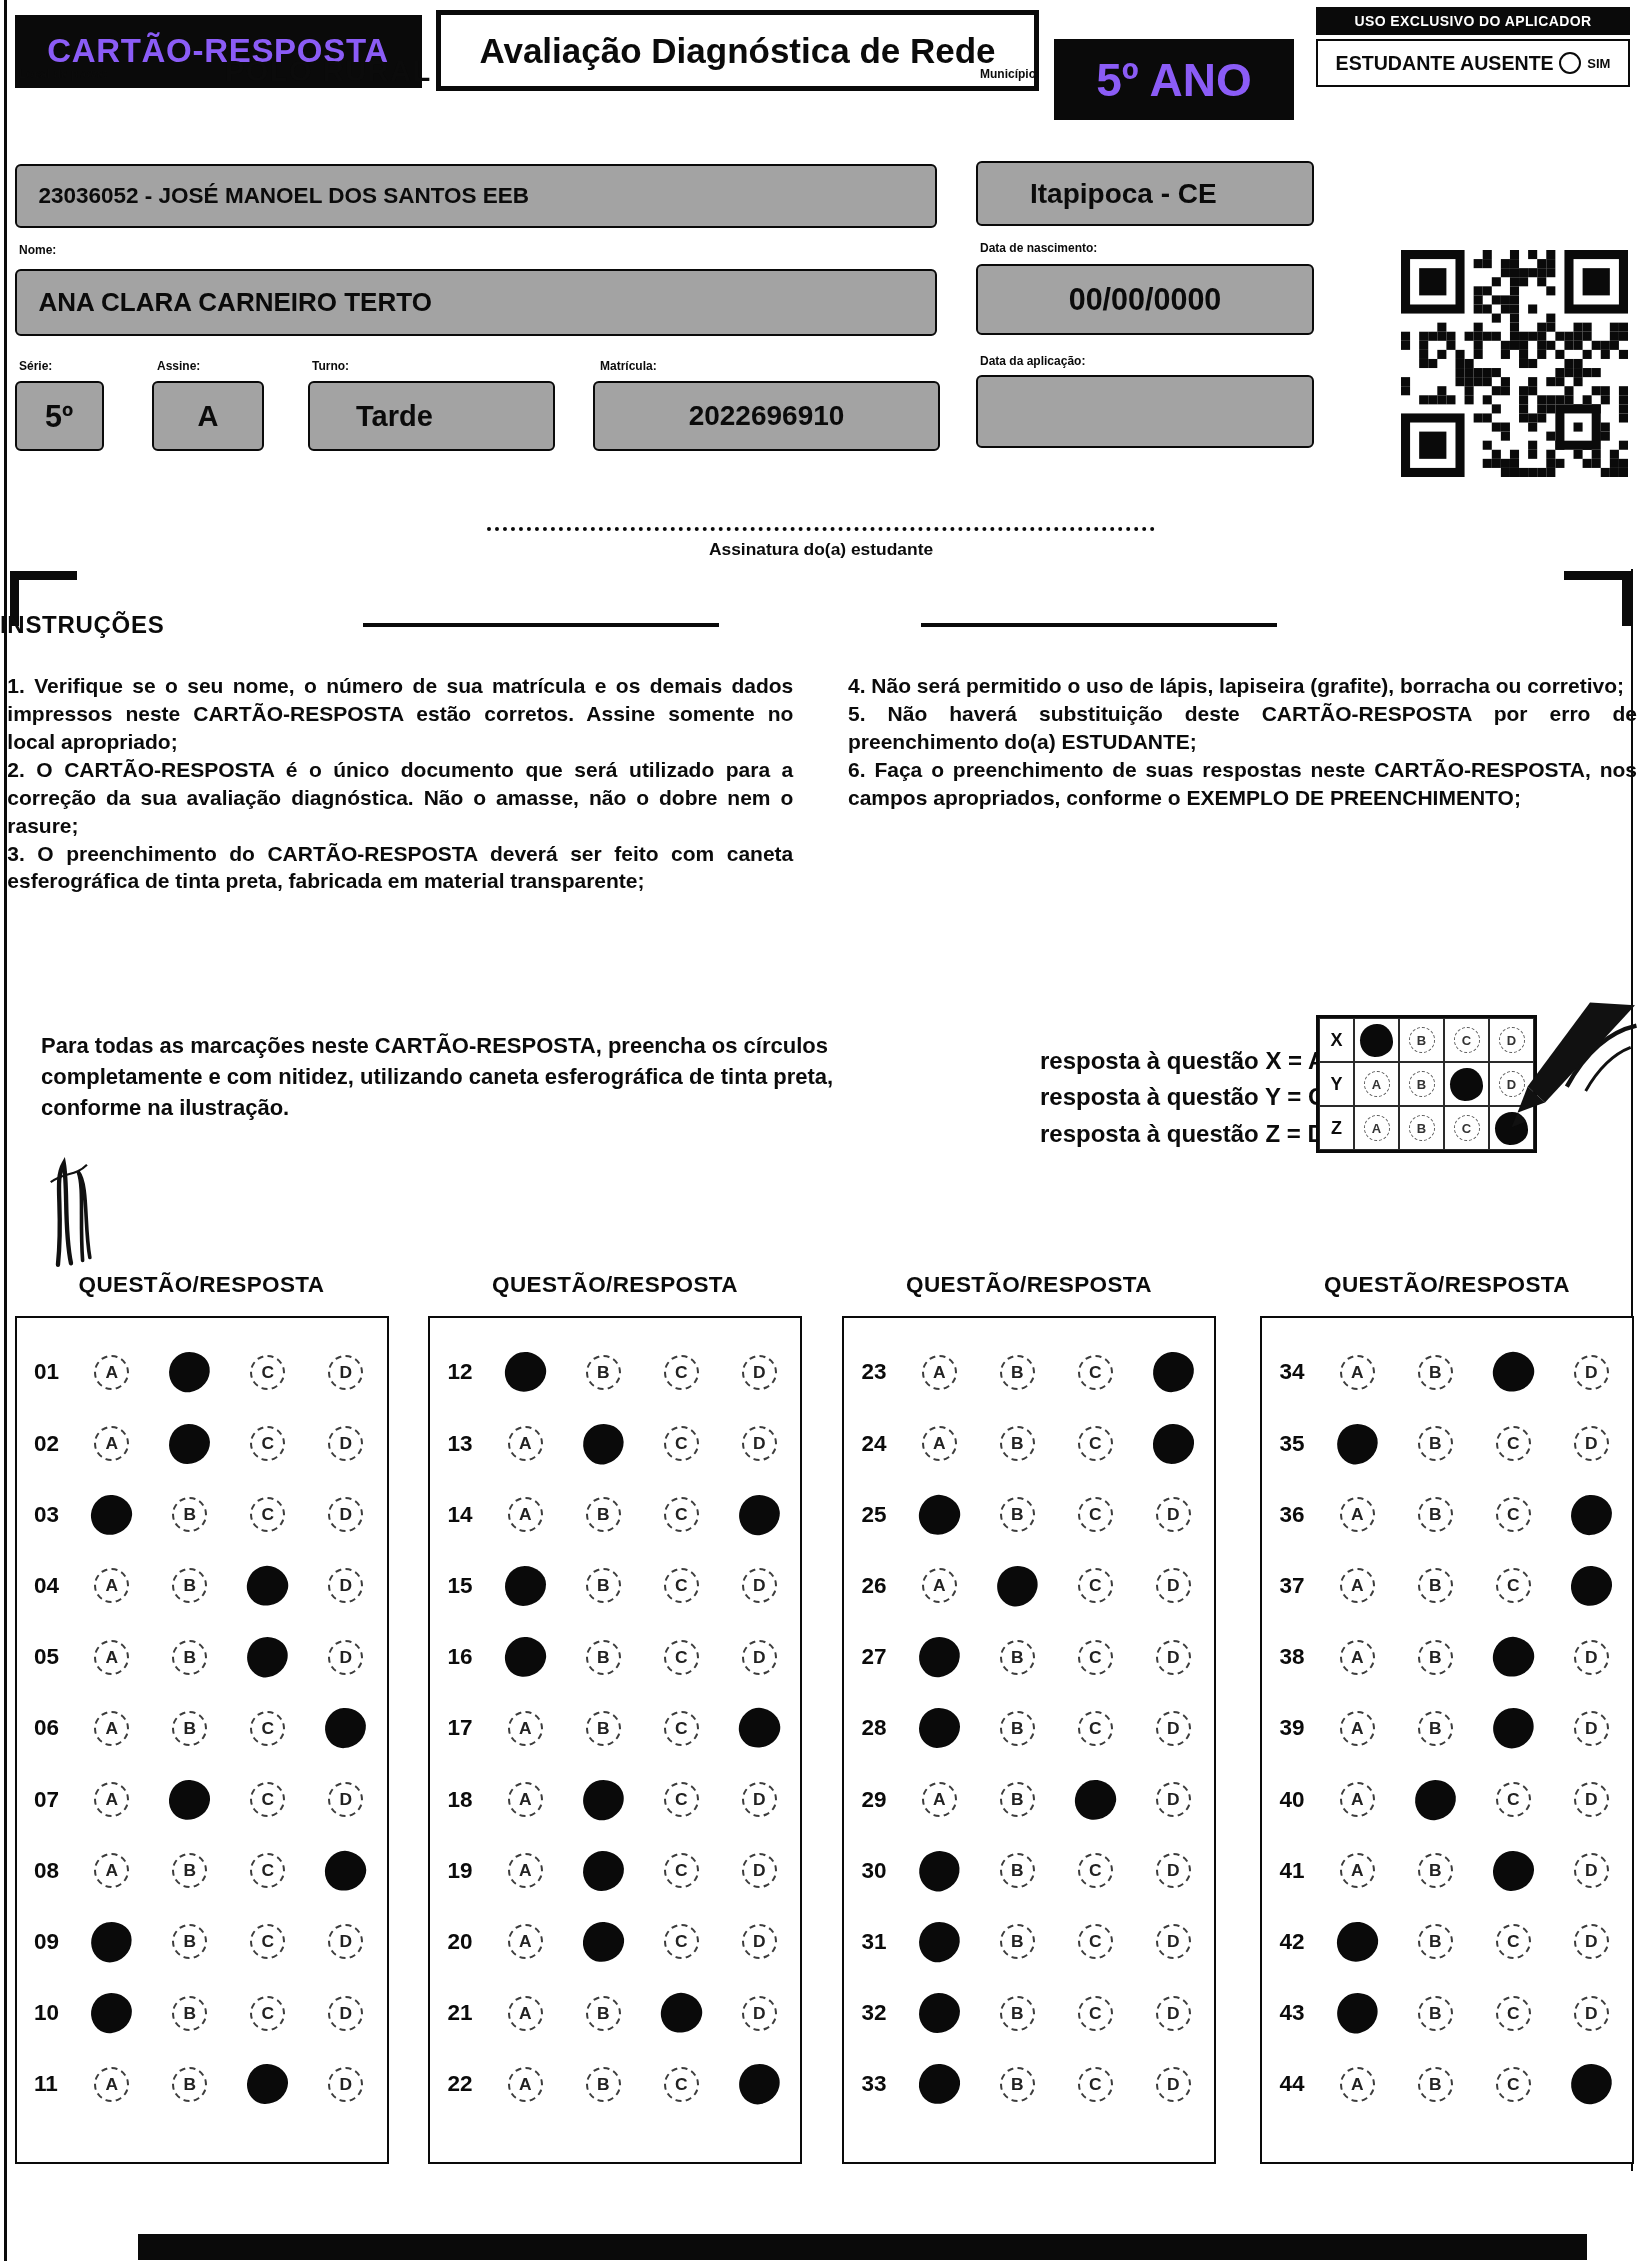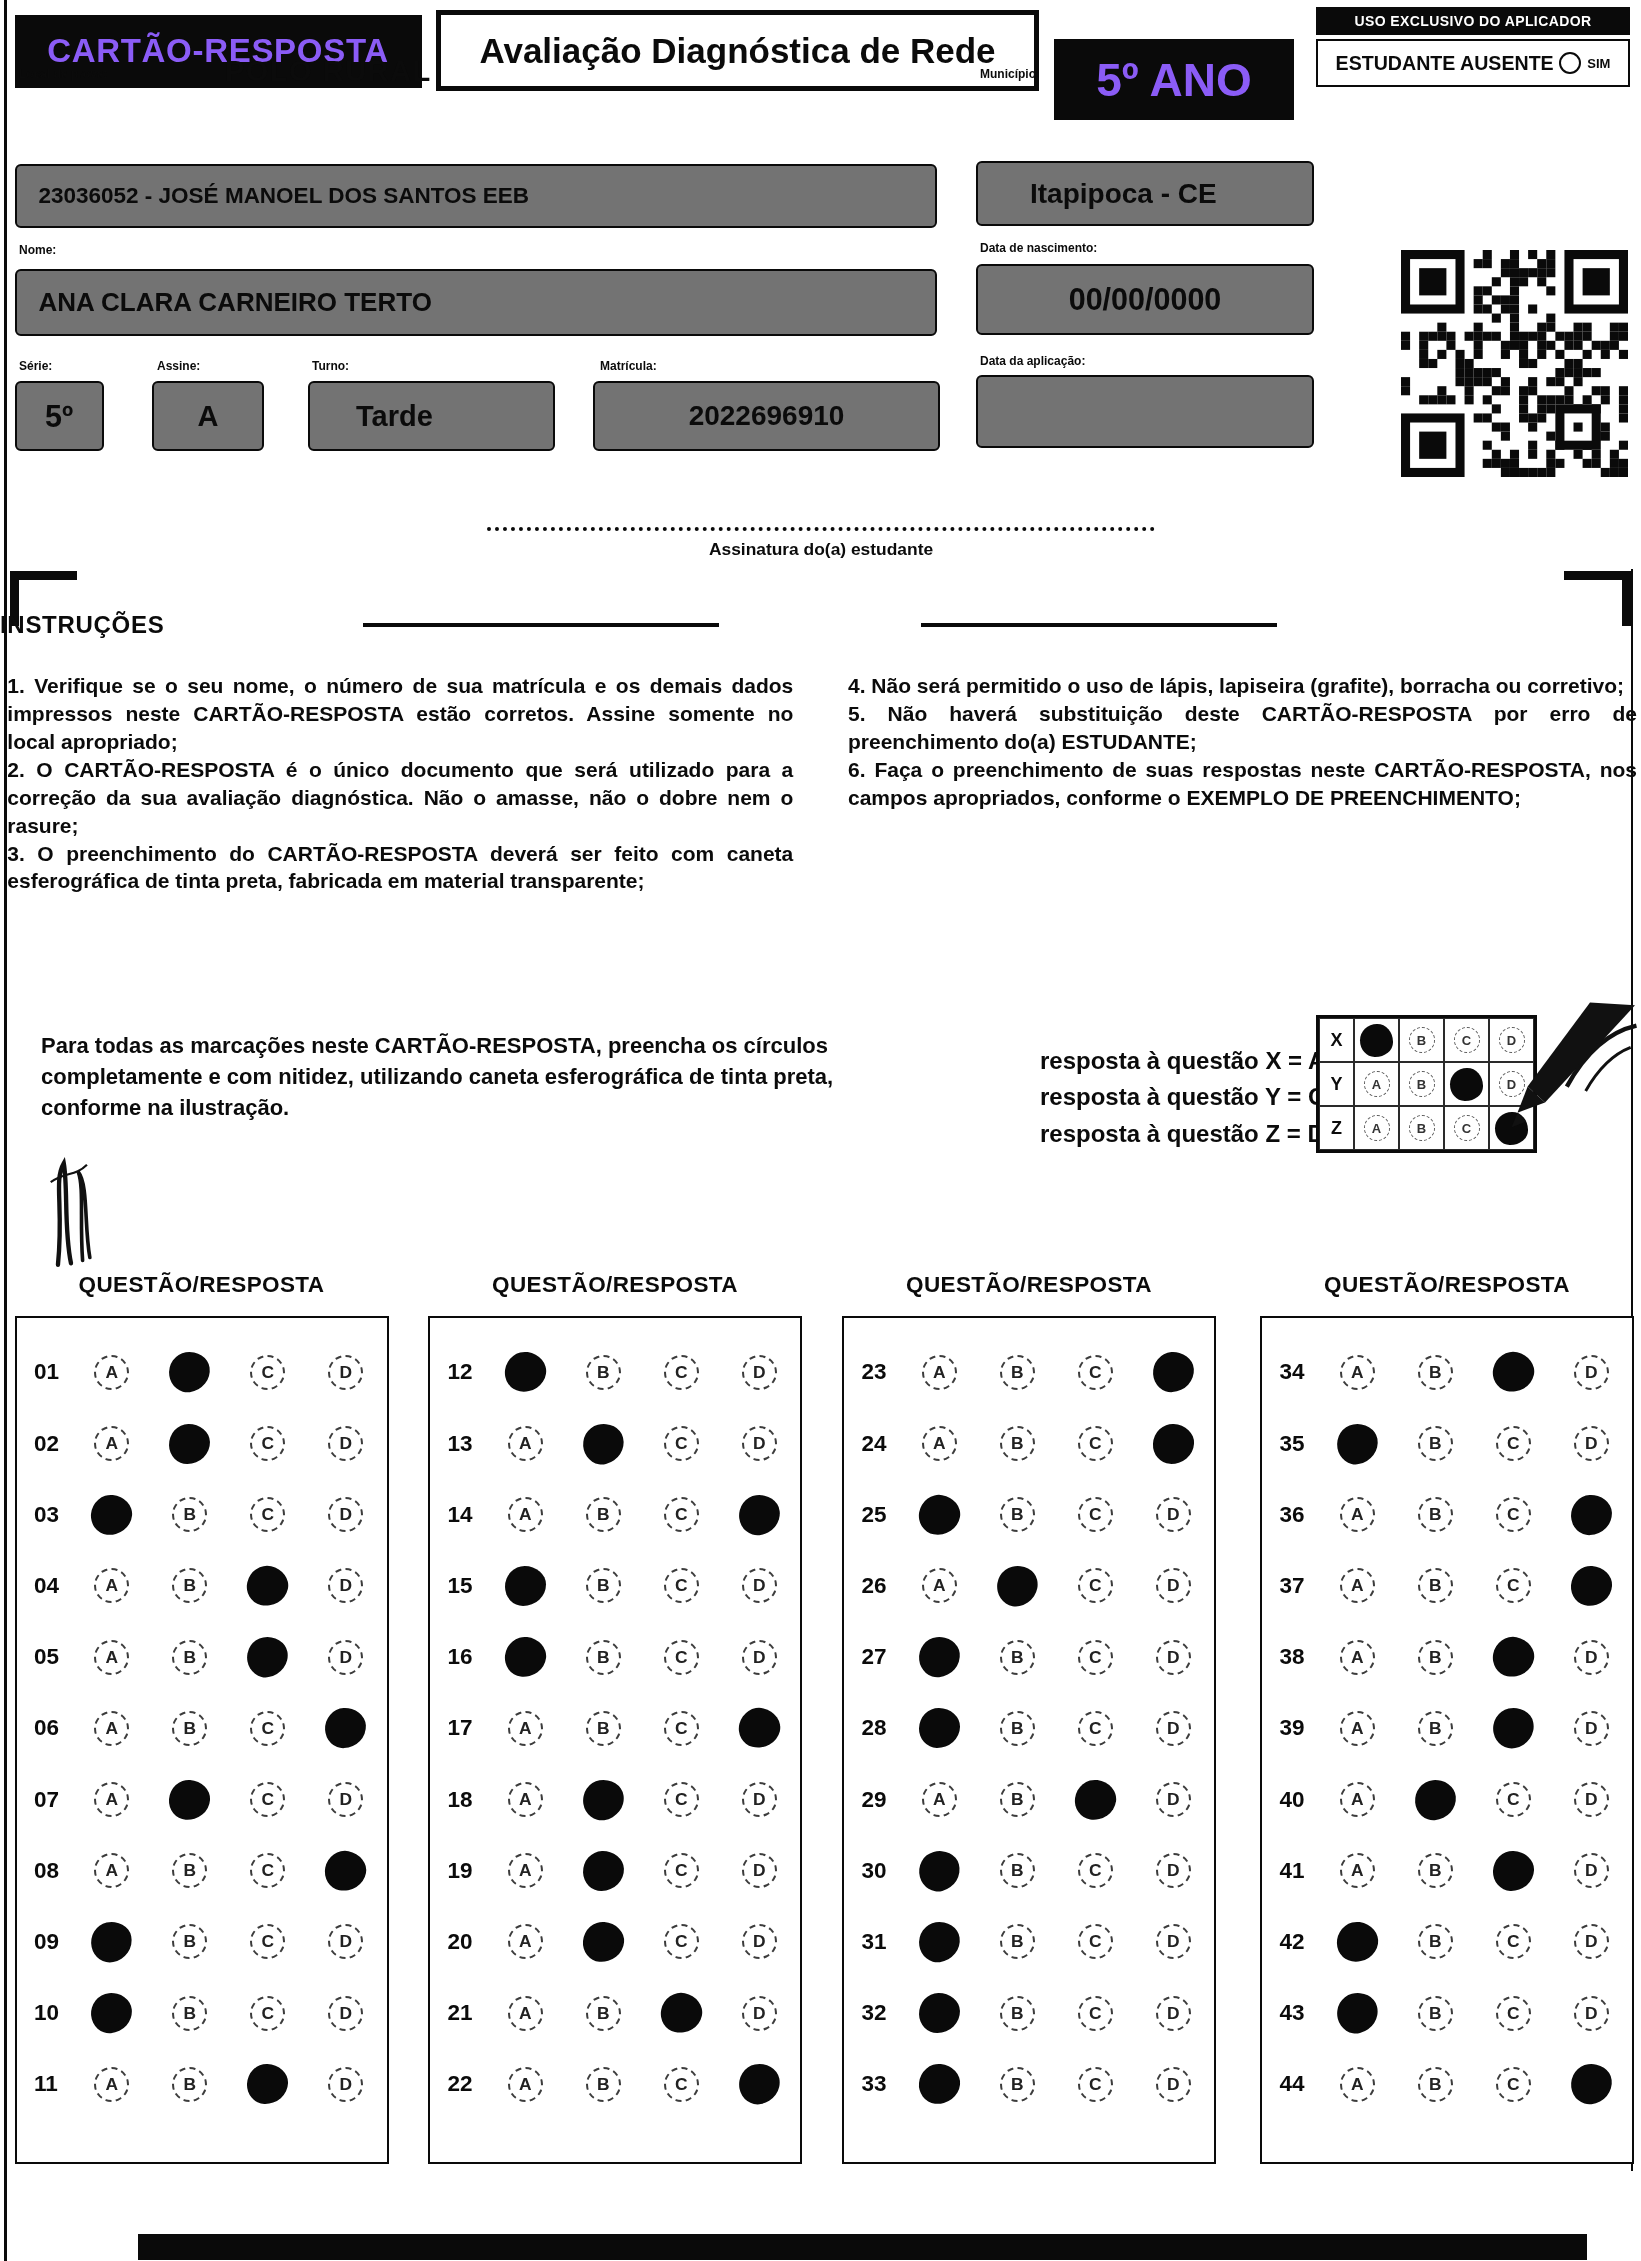--- a/index.html
+++ b/index.html
@@ -19,21 +19,21 @@
   .hdr-exam { left:436px; top:10.2px; width:603px; height:81px; border:5.8px solid #0a0a0a; background:#fff; display:flex; align-items:center; justify-content:center; font-size:35px; font-weight:bold; }
   .hdr-grade { left:1054px; top:10.2px; width:240px; height:81px; font-size:46px;margin-top:29px; }
   .applicator-bar { left:1316px; top:7.3px; width:314px; height:28px; background:#0a0a0a; color:#fff; font-size:14px; font-weight:bold; display:flex; align-items:center; justify-content:center; letter-spacing:0.4px; }
   .absent-box { left:1316px; top:39px; width:314px; height:48px; border:2.9px solid #0a0a0a; background:#fff; display:flex; align-items:center; justify-content:center; gap:5.8px; }
   .absent-label { font-size:19.6px; font-weight:bold; }
   .absent-circle { width:22px; height:22px; border:2.2px solid #0a0a0a; border-radius:50%; background:#fff; }
   .absent-sim { font-size:13px; font-weight:bold; }
 
   
   .lbl { position:absolute; font-size:12px; font-weight:bold; }
-  .fbox { position:absolute; border:2.9px solid #0a0a0a; border-radius:5.8px; background:#737373; display:flex; align-items:center; font-weight:bold; }
+  .fbox { position:absolute; border:2.9px solid #0a0a0a; border-radius:5.8px; background:#a3a3a3; display:flex; align-items:center; font-weight:bold; }
   .local-value { left:225px; top:55px; font-size:29px; font-weight:bold; letter-spacing:1.5px; }
   .school-box { left:14.5px; top:164px; width:922px; height:64px; font-size:22.5px; padding-left:22px; }
   .municipio-box { left:976px; top:161px; width:338px; height:65px; font-size:28px; padding-left:52px; }
   .nome-box { left:14.5px; top:269px; width:922px; height:67px; font-size:26px; padding-left:22px; }
   .nasc-box { left:976px; top:264px; width:338px; height:71px; font-size:30.5px; justify-content:center; }
   .serie-box { left:14.5px; top:381px; width:89px; height:70px; font-size:30.5px; justify-content:center; }
   .turma-box { left:152px; top:381px; width:112px; height:70px; font-size:29px; justify-content:center; }
   .turno-box { left:308px; top:381px; width:247px; height:70px; font-size:29px; padding-left:46px; }
   .matric-box { left:593px; top:381px; width:347px; height:70px; font-size:28px; justify-content:center; }
   .aplic-box { left:976px; top:375px; width:338px; height:73px; }

